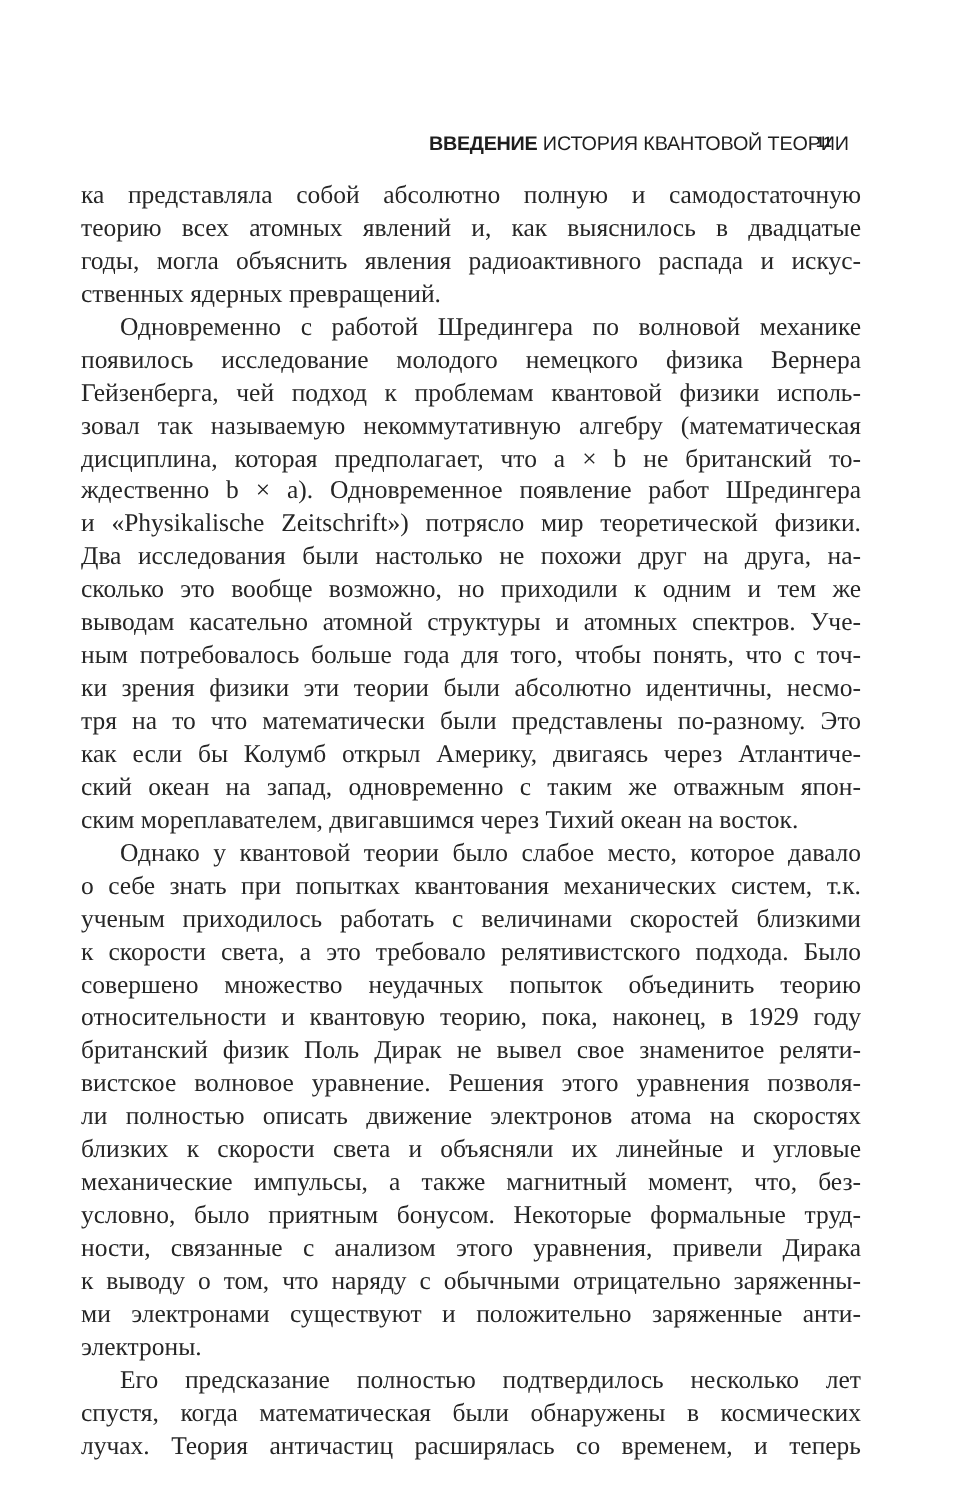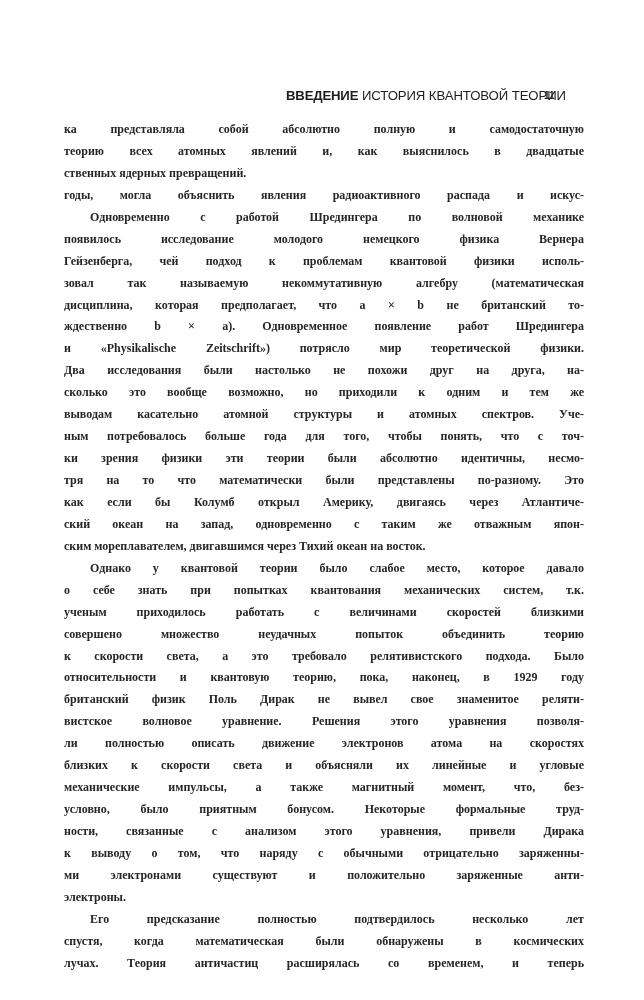--- a/index.html
+++ b/index.html
@@ -44,27 +44,26 @@
     left: 544px;
     font-family: "Liberation Sans", "DejaVu Sans", sans-serif;
     font-weight: bold;
     font-size: 10px;
     line-height: 20px;
     color: #1e1e1e;
   }
   .body-text {
     position: absolute;
     top: 119px;
-    left: 64px;
+    left: 54px;
     width: 520px;
     font-family: "Liberation Serif", "DejaVu Serif", serif;
-    font-size: 12px;
+    font-size: 17px;
     line-height: 21.95px;
     color: #262626;
-    font-weight: bold;
   }
   .line {
     display: block;
     height: 21.95px;
     white-space: nowrap;
     text-align: justify;
     text-align-last: justify;
   }
   .line.last {
     text-align-last: left;
@@ -80,43 +79,43 @@
 
   <div class="running-head">
     <span class="section">ВВЕДЕНИЕ</span>
     <span class="chapter">ИСТОРИЯ КВАНТОВОЙ ТЕОРИИ</span>
   </div>
   <div class="page-number">11</div>
 
   <div class="body-text" id="body-text">
       <span class="line">ка представляла собой абсолютно полную и самодостаточную</span>
       <span class="line">теорию всех атомных явлений и, как выяснилось в двадцатые</span>
+      <span class="line">годы, могла объяснить явления радиоактивного распада и искус-</span>
       <span class="line last">ственных ядерных превращений.</span>
-      <span class="line">годы, могла объяснить явления радиоактивного распада и искус-</span>
       <span class="line indent">Одновременно с работой Шредингера по волновой механике</span>
       <span class="line">появилось исследование молодого немецкого физика Вернера</span>
       <span class="line">Гейзенберга, чей подход к проблемам квантовой физики исполь-</span>
       <span class="line">зовал так называемую некоммутативную алгебру (математическая</span>
       <span class="line">дисциплина, которая предполагает, что a × b не британский то-</span>
       <span class="line">ждественно b × a). Одновременное появление работ Шредингера</span>
       <span class="line">и «Physikalische Zeitschrift») потрясло мир теоретической физики.</span>
       <span class="line">Два исследования были настолько не похожи друг на друга, на-</span>
       <span class="line">сколько это вообще возможно, но приходили к одним и тем же</span>
       <span class="line">выводам касательно атомной структуры и атомных спектров. Уче-</span>
       <span class="line">ным потребовалось больше года для того, чтобы понять, что с точ-</span>
       <span class="line">ки зрения физики эти теории были абсолютно идентичны, несмо-</span>
       <span class="line">тря на то что математически были представлены по-разному. Это</span>
       <span class="line">как если бы Колумб открыл Америку, двигаясь через Атлантиче-</span>
       <span class="line">ский океан на запад, одновременно с таким же отважным япон-</span>
       <span class="line last">ским мореплавателем, двигавшимся через Тихий океан на восток.</span>
       <span class="line indent">Однако у квантовой теории было слабое место, которое давало</span>
       <span class="line">о себе знать при попытках квантования механических систем, т.к.</span>
       <span class="line">ученым приходилось работать с величинами скоростей близкими</span>
+      <span class="line">к скорости света, а это требовало релятивистского подхода. Было</span>
       <span class="line">совершено множество неудачных попыток объединить теорию</span>
-      <span class="line">к скорости света, а это требовало релятивистского подхода. Было</span>
       <span class="line">относительности и квантовую теорию, пока, наконец, в 1929 году</span>
       <span class="line">британский физик Поль Дирак не вывел свое знаменитое реляти-</span>
       <span class="line">вистское волновое уравнение. Решения этого уравнения позволя-</span>
       <span class="line">ли полностью описать движение электронов атома на скоростях</span>
       <span class="line">близких к скорости света и объясняли их линейные и угловые</span>
       <span class="line">механические импульсы, а также магнитный момент, что, без-</span>
       <span class="line">условно, было приятным бонусом. Некоторые формальные труд-</span>
       <span class="line">ности, связанные с анализом этого уравнения, привели Дирака</span>
       <span class="line">к выводу о том, что наряду с обычными отрицательно заряженны-</span>
       <span class="line">ми электронами существуют и положительно заряженные анти-</span>

